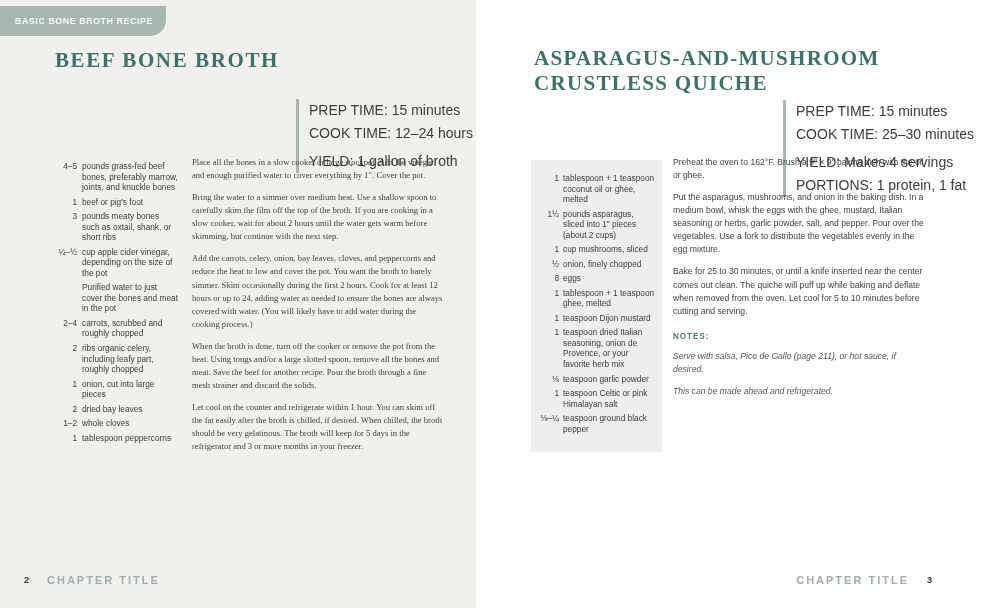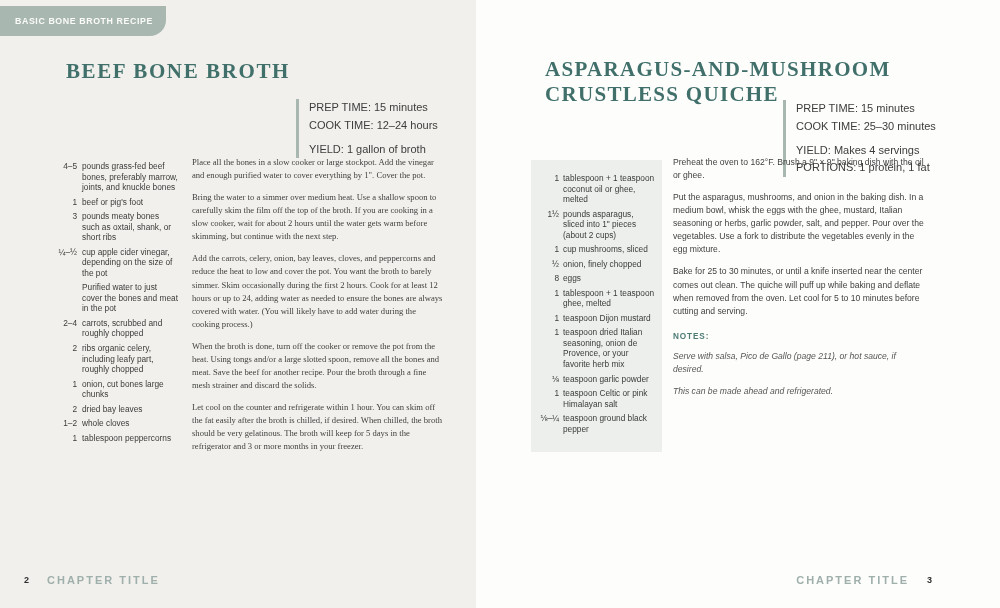--- a/index.html
+++ b/index.html
@@ -23,36 +23,36 @@
     border-radius: 0 0 16px 0;
     display: flex; align-items: center;
     padding: 0 13px 0 15px;
   }
   .tab-label {
     color: #fbfbfa; font-size: 8.8px; font-weight: bold; letter-spacing: 0.6px;
   }
 
   
   .title {
-    position: absolute; margin: 11px;
+    position: absolute; margin: 0;
     font-family: "Liberation Serif", serif;
     font-weight: bold;
     color: #41706b;
     font-size: 21px; letter-spacing: 1.6px;
     line-height: 1.2;
   }
   .page-left .title { left: 55px; top: 48px; }
   .page-right .title { left: 58px; top: 46px; letter-spacing: 1.3px; }
 
   
   .meta {
     position: absolute;
     border-left: 3px solid #a9b7b1;
     padding-left: 10px;
-    font-size: 11px; color: #3c3c3c; line-height: 1.62;
+    font-size: 14px; color: #3c3c3c; line-height: 1.62;
   }
   .page-left  .meta { left: 296px; top: 99px; }
   .page-right .meta { left: 307px; top: 100px; }
   .meta-group + .meta-group { margin-top: 6px; }
 
   
   .ingredients { position: absolute; }
   .page-left .ingredients { left: 36px; top: 161px; width: 142px; }
   .ing-row {
     display: flex; margin-bottom: 4px;
@@ -143,21 +143,21 @@
       <div class="ing-row">
           <span class="qty">2–4</span>
           <span class="ing-text">carrots, scrubbed and roughly chopped</span>
         </div>
       <div class="ing-row">
           <span class="qty">2</span>
           <span class="ing-text">ribs organic celery, including leafy part, roughly chopped</span>
         </div>
       <div class="ing-row">
           <span class="qty">1</span>
-          <span class="ing-text">onion, cut bones large chunks</span>
+          <span class="ing-text">onion, cut into large pieces</span>
         </div>
       <div class="ing-row">
           <span class="qty">2</span>
           <span class="ing-text">dried bay leaves</span>
         </div>
       <div class="ing-row">
           <span class="qty">1–2</span>
           <span class="ing-text">whole cloves</span>
         </div>
       <div class="ing-row">

